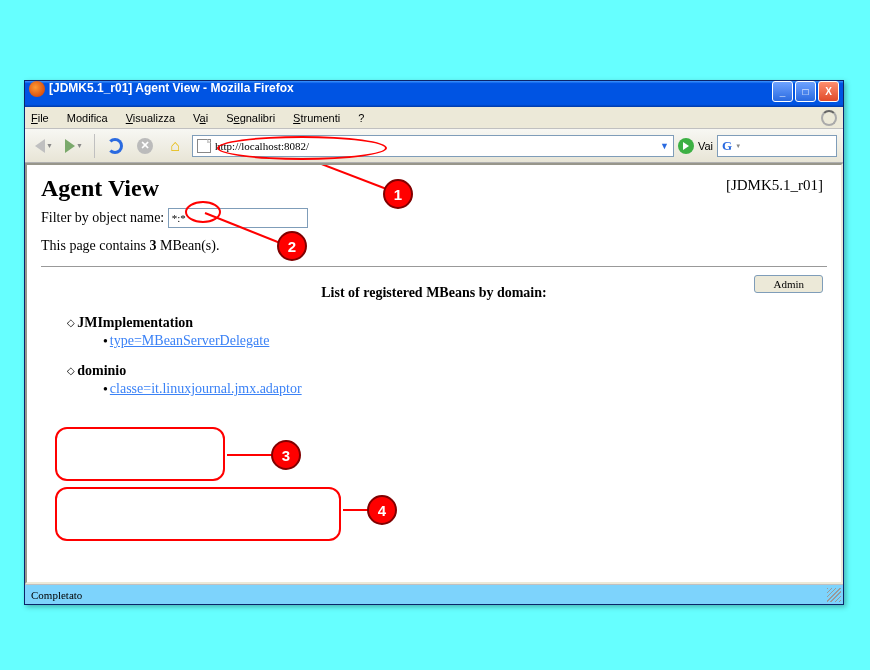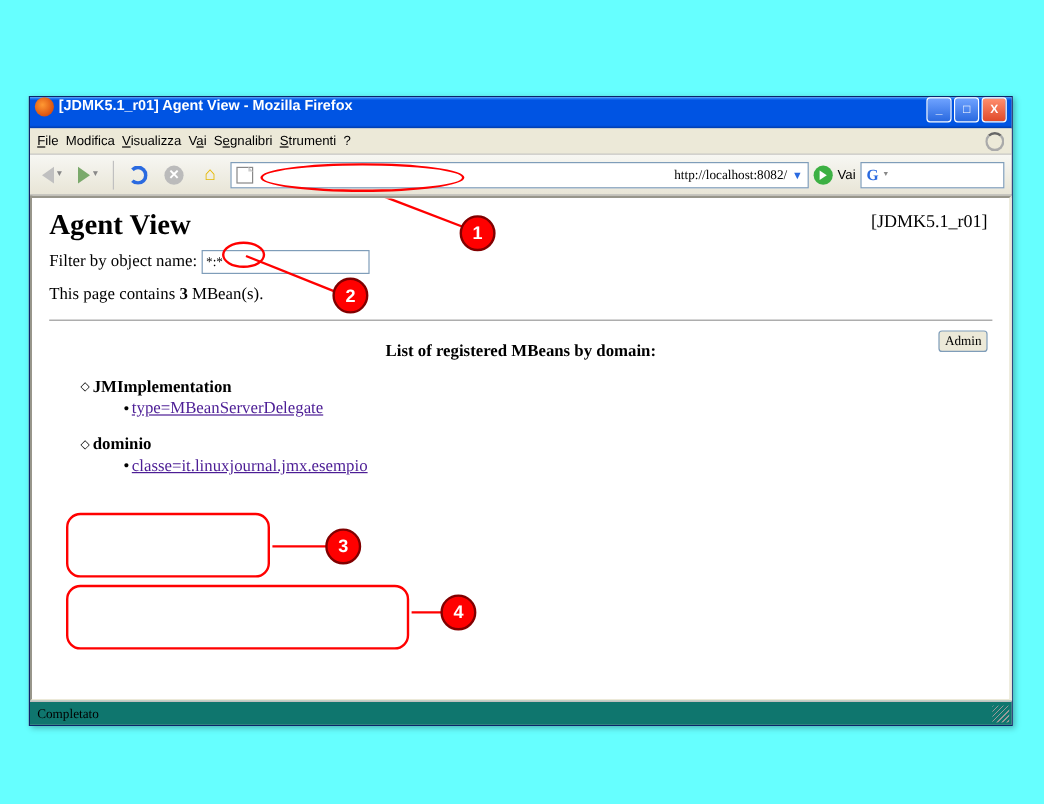--- a/index.html
+++ b/index.html
@@ -52,21 +52,21 @@
 .win-btn.close { background: linear-gradient(#ff8f6f,#e04a2a); }
 .menubar {
   height: 22px;
   background: #ece9d8;
   border-bottom: 1px solid #c0c0c0;
   display: flex;
   align-items: center;
   padding: 0 6px;
   font-family: Tahoma, sans-serif;
   font-size: 11px;
-  gap: 6px;
+  gap: 18px;
 }
 .menubar span u { text-decoration: underline; }
 .menubar .spacer { flex: 1; }
 .throbber {
   width: 16px; height: 16px;
   border: 2px solid #aaa;
   border-top-color: #666;
   border-radius: 50%;
 }
 .toolbar {
@@ -126,21 +126,21 @@
   border: 1px solid #888;
   position: relative;
 }
 .page-icon::after {
   content: '';
   position: absolute;
   right: -1px; top: -1px;
   border-left: 4px solid #ccc;
   border-top: 4px solid transparent;
 }
-.url-text { flex: 1; font-family: Tahoma; font-size: 11px; text-align: right; }
+.url-text { flex: 1; font-family: Tahoma; font-size: 11px; }
 .url-dd { color: #2a6ae0; font-size: 9px; }
 .go-btn {
   width: 16px; height: 16px;
   border-radius: 50%;
   background: #3cb043;
   display: flex; align-items: center; justify-content: center;
 }
 .go-btn::after {
   content: '';
   border-left: 6px solid #fff;
@@ -177,38 +177,38 @@
   width: 140px; height: 20px;
   border: 1px solid #7f9db9;
   font-family: Tahoma; font-size: 11px;
   padding: 0 3px;
 }
 .domain-line { margin-top: 40px; }
 .domain-line2 { margin-top: 4px; }
 .admin-btn {
   position: absolute; right: 18px; top: 110px;
   font-family: Tahoma; font-size: 11px;
-  padding: 2px 4px;
+  padding: 2px 18px;
   background: #ece9d8;
   border: 1px solid #7f9db9;
   border-radius: 3px;
 }
 hr.sep-line { margin: 12px 0 18px 0; border: none; border-top: 1px solid #999; }
 .list-title { font-weight: bold; margin-bottom: 14px; text-align: center; }
 ul.domains { list-style: none; padding-left: 26px; }
 ul.domains > li { margin-bottom: 14px; }
 ul.domains > li::before { content: '◇ '; font-size: 10px; vertical-align: 1px; }
 ul.domains > li > .dname { font-weight: bold; }
 ul.mbeans { list-style: none; padding-left: 36px; margin-top: 2px; }
 ul.mbeans li::before { content: '● '; font-size: 8px; vertical-align: 2px; }
-ul.mbeans a { color: #4c1d95; text-decoration: underline; cursor: pointer; }
+ul.mbeans a { color: #3b82f6; text-decoration: underline; cursor: pointer; }
 
 .statusbar {
   height: 20px;
-  background: #0f766e;
+  background: #7dd3fc;
   border-top: 1px solid #c0c0c0;
   font-family: Tahoma; font-size: 11px;
   display: flex; align-items: center;
   padding: 0 6px;
   position: relative;
 }
 .resize-grip {
   position: absolute; right: 2px; bottom: 2px;
   width: 14px; height: 14px;
   background: repeating-linear-gradient(135deg, #999, #999 1px, transparent 1px, transparent 3px);
@@ -319,21 +319,21 @@
     <ul class="domains">
       <li>
         <span class="dname">JMImplementation</span>
         <ul class="mbeans">
           <li><a>type=MBeanServerDelegate</a></li>
         </ul>
       </li>
       <li>
         <span class="dname">dominio</span>
         <ul class="mbeans">
-          <li><a>classe=it.linuxjournal.jmx.esempio</a></li>
+          <li><a>classe=it.linuxjournal.jmx.adaptor</a></li>
         </ul>
       </li>
     </ul>
 
     <svg class="lines" width="800" height="440">
       <line x1="250" y1="-18" x2="370" y2="28" stroke="#ff0000" stroke-width="2"></line>
       <line x1="178" y1="48" x2="258" y2="80" stroke="#ff0000" stroke-width="2"></line>
       <line x1="200" y1="290" x2="250" y2="290" stroke="#ff0000" stroke-width="2"></line>
       <line x1="316" y1="345" x2="349" y2="345" stroke="#ff0000" stroke-width="2"></line>
     </svg>

